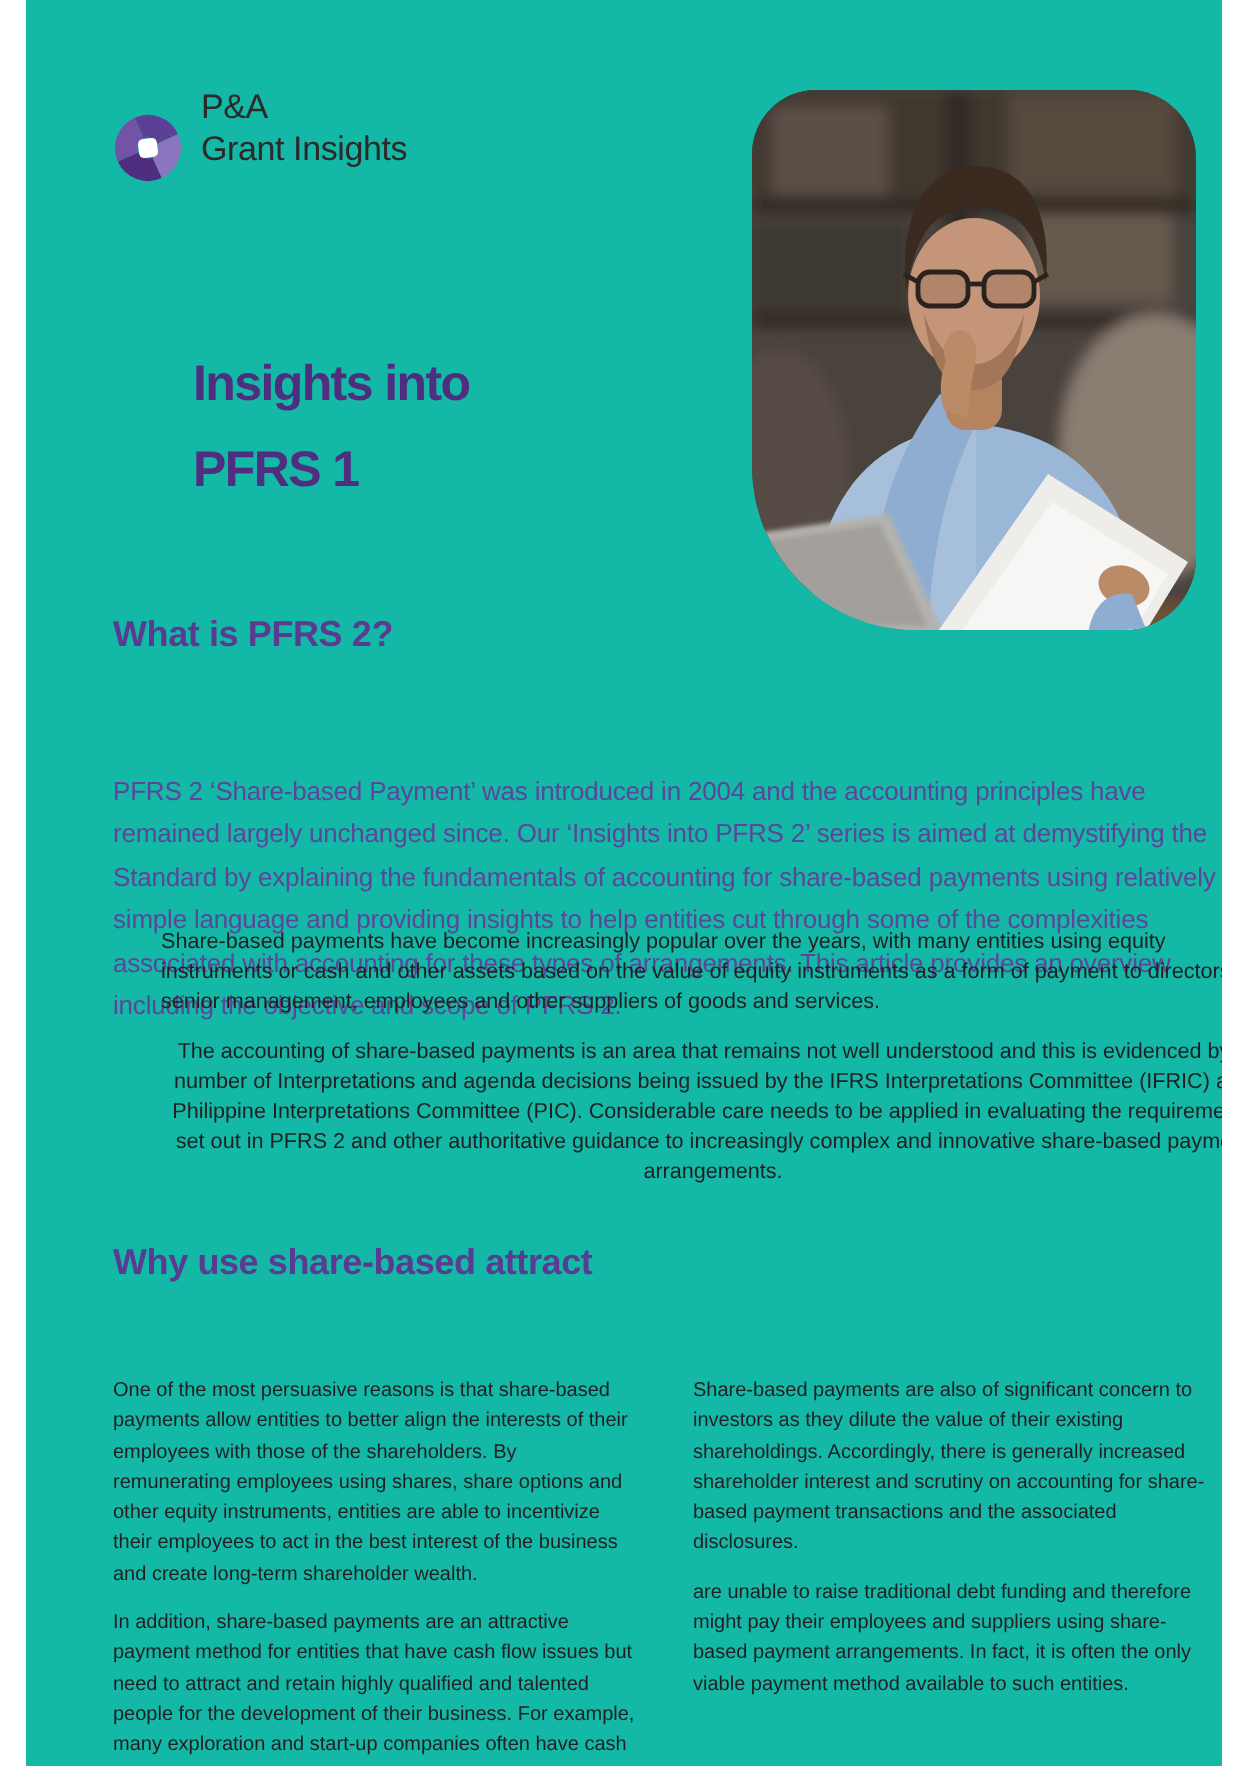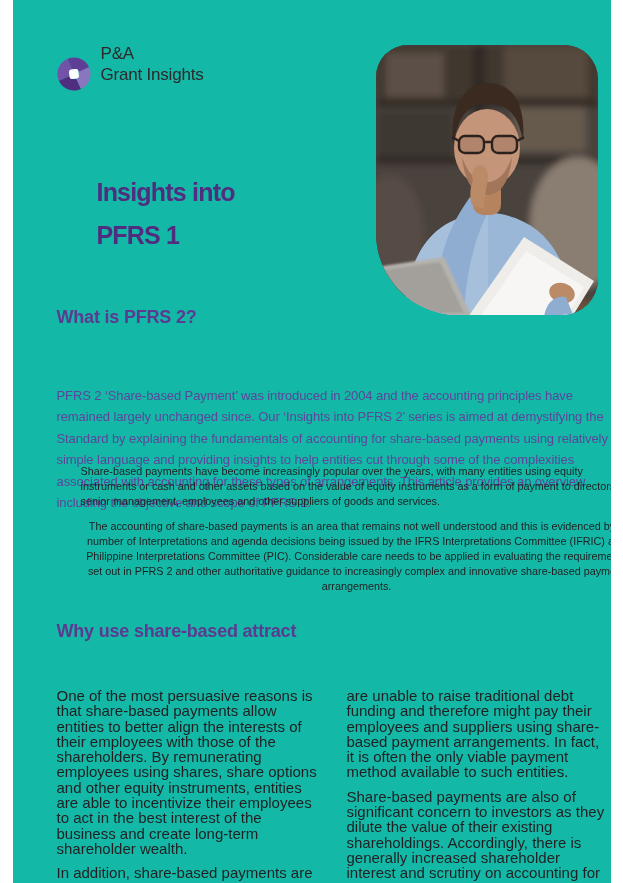--- a/index.html
+++ b/index.html
@@ -43,21 +43,21 @@
     position: absolute; left: 44px; top: 339px; width: 552px;
     color: #5C459B; font-size: 13px; line-height: 21.4px; letter-spacing: -0.1px; margin-top: 46px;
   }
 
   .body-block { position: absolute; left: 44px; top: 464px; width: 552px; margin-left: 24px; }
   .body-block p { color: #211f22; font-size: 10.8px; line-height: 15.2px; }
   .body-block p + p { margin-top: 9px; text-align: center; }
 
   .columns { position: absolute; left: 44px; top: 688px; width: 552px; display: flex; gap: 28px; }
   .col { width: 262px; }
-  .col p { color: #211f22; font-size: 15px; line-height: 15.3px; }
+  .col p { color: #211f22; font-size: 10px; line-height: 15.3px; }
   .col p + p { margin-top: 9px; }
 </style>
 </head>
 <body>
 
 <div class="page">
 
   <div class="logo">
     <span class="logo-icon">
       <svg viewBox="0 0 36 36" width="34" height="34">
@@ -150,18 +150,18 @@
   </div>
 
   <h2 class="h2 h2-why">Why use share-based attract</h2>
 
   <div class="columns">
     <div class="col">
       <p>One of the most persuasive reasons is that share-based payments allow entities to better align the interests of their employees with those of the shareholders. By remunerating employees using shares, share options and other equity instruments, entities are able to incentivize their employees to act in the best interest of the business and create long-term shareholder wealth.</p>
       <p>In addition, share-based payments are an attractive payment method for entities that have cash flow issues but need to attract and retain highly qualified and talented people for the development of their business. For example, many exploration and start-up companies often have cash flow issues or</p>
     </div>
     <div class="col">
+      <p>Share-based payments are also of significant concern to investors as they dilute the value of their existing shareholdings. Accordingly, there is generally increased shareholder interest and scrutiny on accounting for share-based payment transactions and the associated disclosures.</p>
       <p>are unable to raise traditional debt funding and therefore might pay their employees and suppliers using share-based payment arrangements. In fact, it is often the only viable payment method available to such entities.</p>
-      <p>Share-based payments are also of significant concern to investors as they dilute the value of their existing shareholdings. Accordingly, there is generally increased shareholder interest and scrutiny on accounting for share-based payment transactions and the associated disclosures.</p>
     </div>
   </div>
 
 </div>
 
 </body></html>

